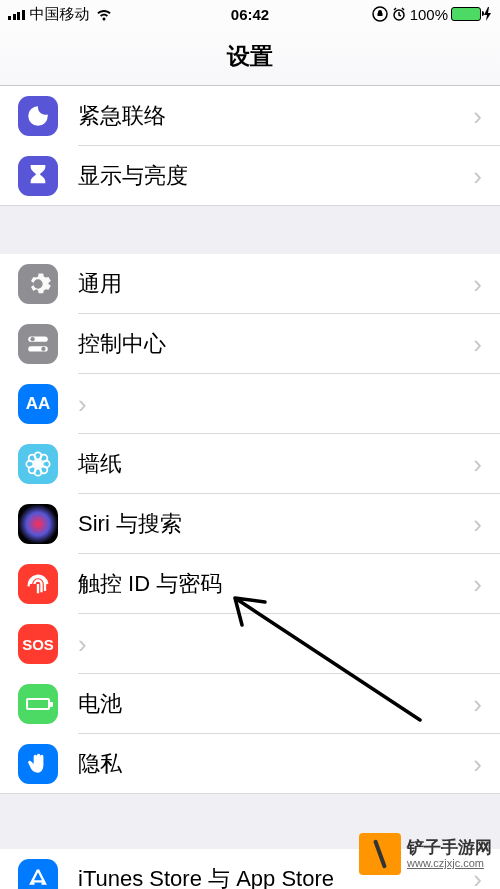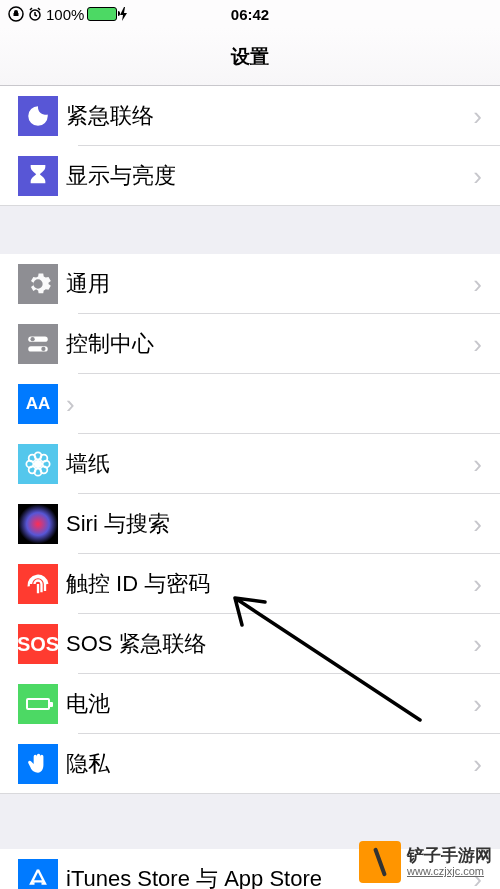--- a/index.html
+++ b/index.html
@@ -9,59 +9,71 @@
 .status-left { display: flex; align-items: center; gap: 5px; }
 .status-center { position: absolute; left: 50%; transform: translateX(-50%); font-weight: 600; }
 .status-right { display: flex; align-items: center; gap: 3px; }
 .signal-bars { display: flex; align-items: flex-end; gap: 1.5px; height: 12px; }
 .signal-bars span { width: 3px; background: #000; display: block; }
 .signal-bars span:nth-child(1){height:4px}.signal-bars span:nth-child(2){height:6px}.signal-bars span:nth-child(3){height:8px}.signal-bars span:nth-child(4){height:10px}
 .battery { width: 30px; height: 14px; border: 1.5px solid #000; border-radius: 3px; position: relative; background: #4cd964; }
 .battery::after { content:""; position:absolute; right:-4px; top:3px; width:2.5px; height:5px; background:#000; border-radius:0 2px 2px 0; }
 
 .header { height: 58px; background: linear-gradient(#fdfcfd,#f7f6f8); display: flex; align-items: center; justify-content: center; border-bottom: 1px solid #c8c7cc; }
-.header-title { font-size: 19px; font-weight: 600; }
+.header-title { font-size: 23px; font-weight: 600; }
 
 .group { background: #fff; }
 .row { height: 60px; display: flex; align-items: center; padding: 0 18px; position: relative; cursor: pointer; }
 .row::after { content:""; position:absolute; left:78px; right:0; bottom:0; height:1px; background:#d9d9dc; }
 .group .row:last-child::after { left:0; }
-.icon { width: 40px; height: 40px; border-radius: 0; margin-right: 8px; display: flex; align-items: center; justify-content: center; font-weight: bold; flex-shrink: 0; }
+.icon { width: 40px; height: 40px; border-radius: 11px; margin-right: 20px; display: flex; align-items: center; justify-content: center; font-weight: bold; flex-shrink: 0; }
 .row-label { font-size: 22px; color: #000; flex: 1; }
 .chevron { color: #c7c7cc; font-size: 26px; font-weight: 300; }
 .gap { height: 48px; }
 .gap-lg { height: 55px; }
 
 .i-dnd { background:#5856d6;} .i-dnd svg{width:26px;height:26px;fill:#fff;}
 .i-screentime { background:#5856d6;} .i-screentime svg{width:22px;height:26px;fill:#fff;}
 .i-general { background:#8e8e93;} .i-general svg{width:28px;height:28px;fill:#fff;}
 .i-control { background:#8e8e93;} .i-control svg{width:26px;height:26px;fill:#fff;}
 .i-display { background:#007aff; color:#fff; font-size:17px; }
 .i-wallpaper { background:#54c7ec;} .i-wallpaper svg{width:28px;height:28px;fill:#fff;stroke:#fff;}
 .i-siri { background: radial-gradient(circle at 50% 50%, #ff2d55 0%, #5856d6 40%, #000 70%); }
 .i-touchid { background:#ff3b30;} .i-touchid svg{width:28px;height:28px;fill:none;stroke:#fff;stroke-width:2;}
-.i-sos { background:#ff3b30; color:#fff; font-size:20px; font-weight:700; }
+.i-sos { background:#ff3b30; color:#fff; font-size:15px; font-weight:700; }
 .i-battery { background:#4cd964;} .i-battery-inner{width:24px;height:12px;border:2px solid #fff;border-radius:2px;position:relative;} .i-battery-inner::after{content:"";position:absolute;right:-5px;top:2px;width:3px;height:5px;background:#fff;border-radius:0 1px 1px 0;}
 .i-privacy { background:#007aff;} .i-privacy svg{width:26px;height:26px;fill:#fff;}
 .i-appstore { background:#007aff;} .i-appstore svg{width:28px;height:28px;fill:#fff;stroke:#fff;}
 
 .arrow-annot { position:absolute; top:580px; left:200px; width:240px; height:160px; pointer-events:none; z-index:5; }
 .arrow-annot svg { width:100%; height:100%; }
 
-.watermark { position:absolute; bottom:6px; right:8px; display:flex; align-items:center; gap:6px; z-index:10; }
+.watermark { position:absolute; bottom:14px; right:8px; display:flex; align-items:center; gap:6px; z-index:10; }
 .wm-logo { width:42px; height:42px; background:#ff9500; border-radius:4px; display:flex; align-items:center; justify-content:center; position:relative; }
 .wm-logo::before { content:""; width:4px; height:30px; background:#333; transform:rotate(-20deg); border-radius:2px; }
 .wm-text { display:flex; flex-direction:column; line-height:1.1; }
 .wm-cn { font-size:17px; font-weight:700; color:#333; }
 .wm-url { font-size:11px; color:#666;text-decoration:underline; }
 </style>
 </head>
 <body>
 
 <div class="status-bar">
+  <div class="status-left">
+    <div class="signal-bars">
+        <span></span>
+        <span></span>
+        <span></span>
+        <span></span>
+      </div>
+    <span>中国移动</span>
+    <svg width="18" height="14" viewBox="0 0 18 14">
+        <path d="M9 13.5c.8 0 1.5-.7 1.5-1.5S9.8 10.5 9 10.5 7.5 11.2 7.5 12s.7 1.5 1.5 1.5zM5 8.5c1.1-1.1 2.5-1.7 4-1.7s2.9.6 4 1.7l-1.3 1.3C10.9 9 10 8.6 9 8.6s-1.9.4-2.7 1.2L5 8.5zM2.3 5.8C4.1 4 6.5 3 9 3s4.9 1 6.7 2.8l-1.3 1.3C13 5.7 11.1 4.9 9 4.9S5 5.7 3.6 7.1L2.3 5.8z" fill="#000"></path>
+      </svg>
+  </div>
   <div class="status-center">06:42</div>
   <div class="status-right">
     <svg width="16" height="16" viewBox="0 0 16 16">
         <circle cx="8" cy="8" r="7" fill="none" stroke="#000" stroke-width="1.5"></circle>
         <path d="M6 7V6a2 2 0 014 0v1h.5v3h-5V7H6z" fill="#000"></path>
       </svg>
     <svg width="16" height="16" viewBox="0 0 16 16">
         <circle cx="8" cy="9" r="5" fill="none" stroke="#000" stroke-width="1.5"></circle>
         <path d="M8 6v3l2 1M3 4l2-2M13 4l-2-2" stroke="#000" stroke-width="1.5" fill="none"></path>
       </svg>
@@ -153,21 +165,20 @@
     <div class="icon i-touchid">
         <svg viewBox="0 0 24 24">
           <path d="M6 12a6 6 0 0112 0v6M9 12a3 3 0 016 0v7M12 12v8M4 14a8 8 0 0116-2"></path>
         </svg>
       </div>
     <div class="row-label">触控 ID 与密码</div>
     <div class="chevron">›</div>
   </div>
   <div class="row">
     <div class="icon i-sos">SOS</div>
-    <div class="row-label">SOS 紧急联络</div>
     <div class="chevron">›</div>
   </div>
   <div class="row">
     <div class="icon i-battery">
         <div class="i-battery-inner"></div>
       </div>
     <div class="row-label">电池</div>
     <div class="chevron">›</div>
   </div>
   <div class="row">

